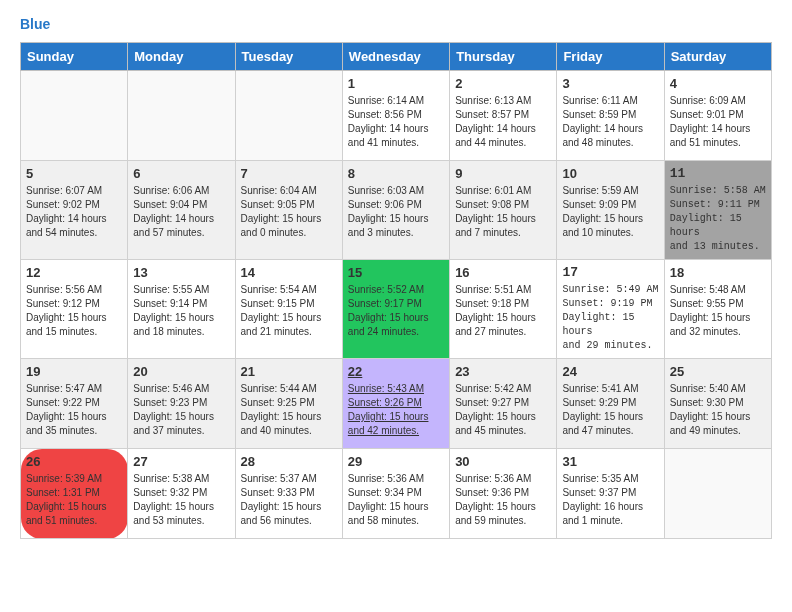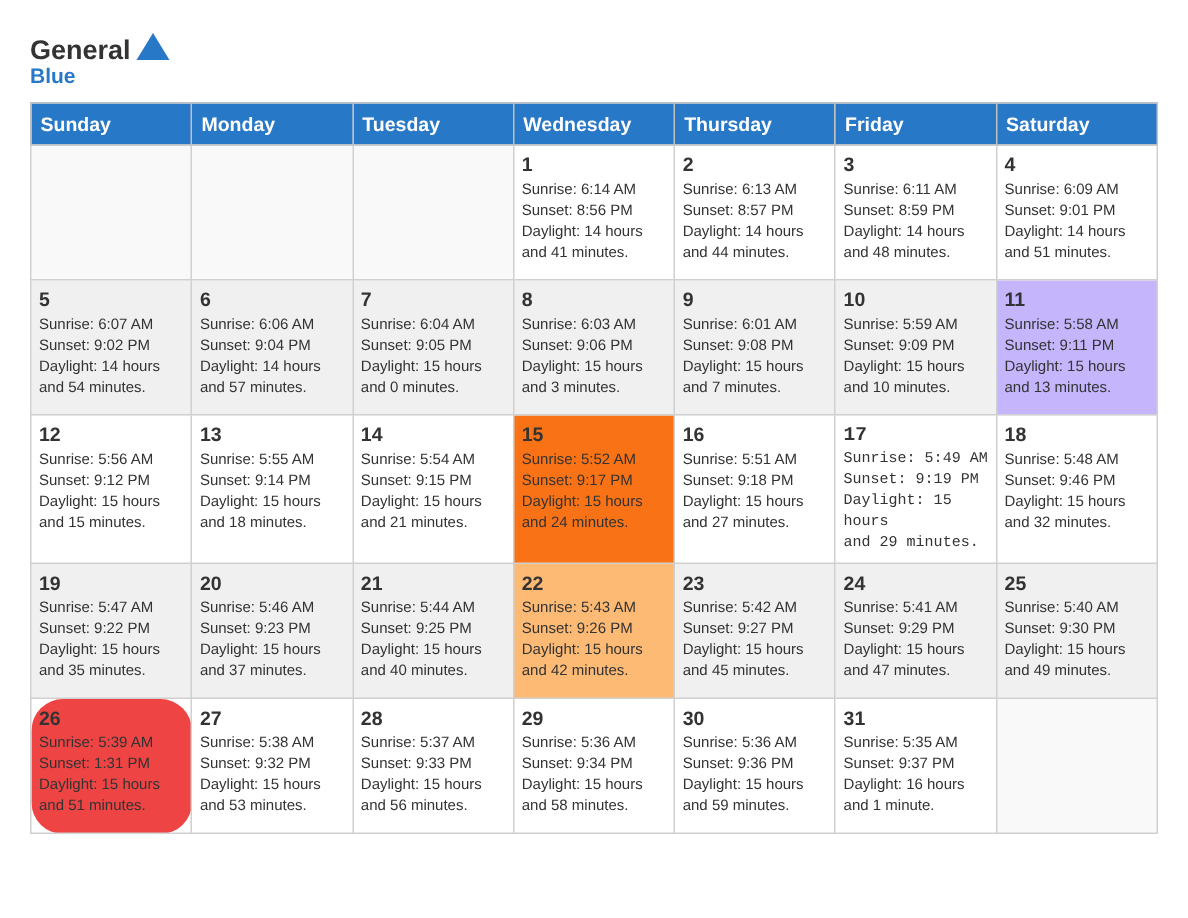--- a/index.html
+++ b/index.html
@@ -69,26 +69,20 @@
     }
     .row-even td { background: #f0f0f0; }
     .row-odd td { background: #ffffff; }
   </style>
 </head>
 <body>
 
 <div class="header">
   <div class="logo">
     <div style="display:flex;flex-direction:column;align-items:flex-start;">
-      <div style="display:flex;align-items:center;">
-        <span style="font-size:18px;font-weight:bold;color:#333;">General</span>
-        <svg width="26" height="26" viewBox="0 0 26 26" style="margin-left:2px;">
-          <polygon points="13,2 24,20 2,20" fill="#2878c8"></polygon>
-        </svg>
-      </div>
       <span style="font-size:14px;font-weight:bold;color:#2878c8;margin-top:-4px;">Blue</span>
     </div>
   </div>
   <div class="title-block">
     <div style="font-size:36px;font-weight:bold;color:#333;"></div>
     <div style="font-size:15px;color:#555;"></div>
   </div>
 </div>
 
 <table class="calendar-table">
@@ -173,21 +167,21 @@
           <div class="day-info">Daylight: 15 hours</div>
           <div class="day-info">and 7 minutes.</div>
         </td>
         <td style="background: rgb(240, 240, 240);">
           <span class="day-number">10</span>
           <div class="day-info">Sunrise: 5:59 AM</div>
           <div class="day-info">Sunset: 9:09 PM</div>
           <div class="day-info">Daylight: 15 hours</div>
           <div class="day-info">and 10 minutes.</div>
         </td>
-        <td style="background: #c4b5fd;">
+        <td style="background: #a3a3a3; font-family: Liberation Mono, monospace;">
           <span class="day-number">11</span>
           <div class="day-info">Sunrise: 5:58 AM</div>
           <div class="day-info">Sunset: 9:11 PM</div>
           <div class="day-info">Daylight: 15 hours</div>
           <div class="day-info">and 13 minutes.</div>
         </td>
       </tr>
       <tr class="row-odd">
         <td style="background: rgb(255, 255, 255);">
           <span class="day-number">12</span>
@@ -203,21 +197,21 @@
           <div class="day-info">Daylight: 15 hours</div>
           <div class="day-info">and 18 minutes.</div>
         </td>
         <td style="background: rgb(255, 255, 255);">
           <span class="day-number">14</span>
           <div class="day-info">Sunrise: 5:54 AM</div>
           <div class="day-info">Sunset: 9:15 PM</div>
           <div class="day-info">Daylight: 15 hours</div>
           <div class="day-info">and 21 minutes.</div>
         </td>
-        <td style="background: #f97316;">
+        <td style="background: #22c55e;">
           <span class="day-number">15</span>
           <div class="day-info">Sunrise: 5:52 AM</div>
           <div class="day-info">Sunset: 9:17 PM</div>
           <div class="day-info">Daylight: 15 hours</div>
           <div class="day-info">and 24 minutes.</div>
         </td>
         <td style="background: rgb(255, 255, 255);">
           <span class="day-number">16</span>
           <div class="day-info">Sunrise: 5:51 AM</div>
           <div class="day-info">Sunset: 9:18 PM</div>
@@ -227,21 +221,21 @@
         <td style="background: rgb(255, 255, 255); font-family: Liberation Mono, monospace;">
           <span class="day-number">17</span>
           <div class="day-info">Sunrise: 5:49 AM</div>
           <div class="day-info">Sunset: 9:19 PM</div>
           <div class="day-info">Daylight: 15 hours</div>
           <div class="day-info">and 29 minutes.</div>
         </td>
         <td style="background: rgb(255, 255, 255);">
           <span class="day-number">18</span>
           <div class="day-info">Sunrise: 5:48 AM</div>
-          <div class="day-info">Sunset: 9:46 PM</div>
+          <div class="day-info">Sunset: 9:55 PM</div>
           <div class="day-info">Daylight: 15 hours</div>
           <div class="day-info">and 32 minutes.</div>
         </td>
       </tr>
       <tr class="row-even">
         <td style="background: rgb(240, 240, 240);">
           <span class="day-number">19</span>
           <div class="day-info">Sunrise: 5:47 AM</div>
           <div class="day-info">Sunset: 9:22 PM</div>
           <div class="day-info">Daylight: 15 hours</div>
@@ -254,21 +248,21 @@
           <div class="day-info">Daylight: 15 hours</div>
           <div class="day-info">and 37 minutes.</div>
         </td>
         <td style="background: rgb(240, 240, 240);">
           <span class="day-number">21</span>
           <div class="day-info">Sunrise: 5:44 AM</div>
           <div class="day-info">Sunset: 9:25 PM</div>
           <div class="day-info">Daylight: 15 hours</div>
           <div class="day-info">and 40 minutes.</div>
         </td>
-        <td style="background: #fdba74;">
+        <td style="background: #c4b5fd; text-decoration: underline;">
           <span class="day-number">22</span>
           <div class="day-info">Sunrise: 5:43 AM</div>
           <div class="day-info">Sunset: 9:26 PM</div>
           <div class="day-info">Daylight: 15 hours</div>
           <div class="day-info">and 42 minutes.</div>
         </td>
         <td style="background: rgb(240, 240, 240);">
           <span class="day-number">23</span>
           <div class="day-info">Sunrise: 5:42 AM</div>
           <div class="day-info">Sunset: 9:27 PM</div>

